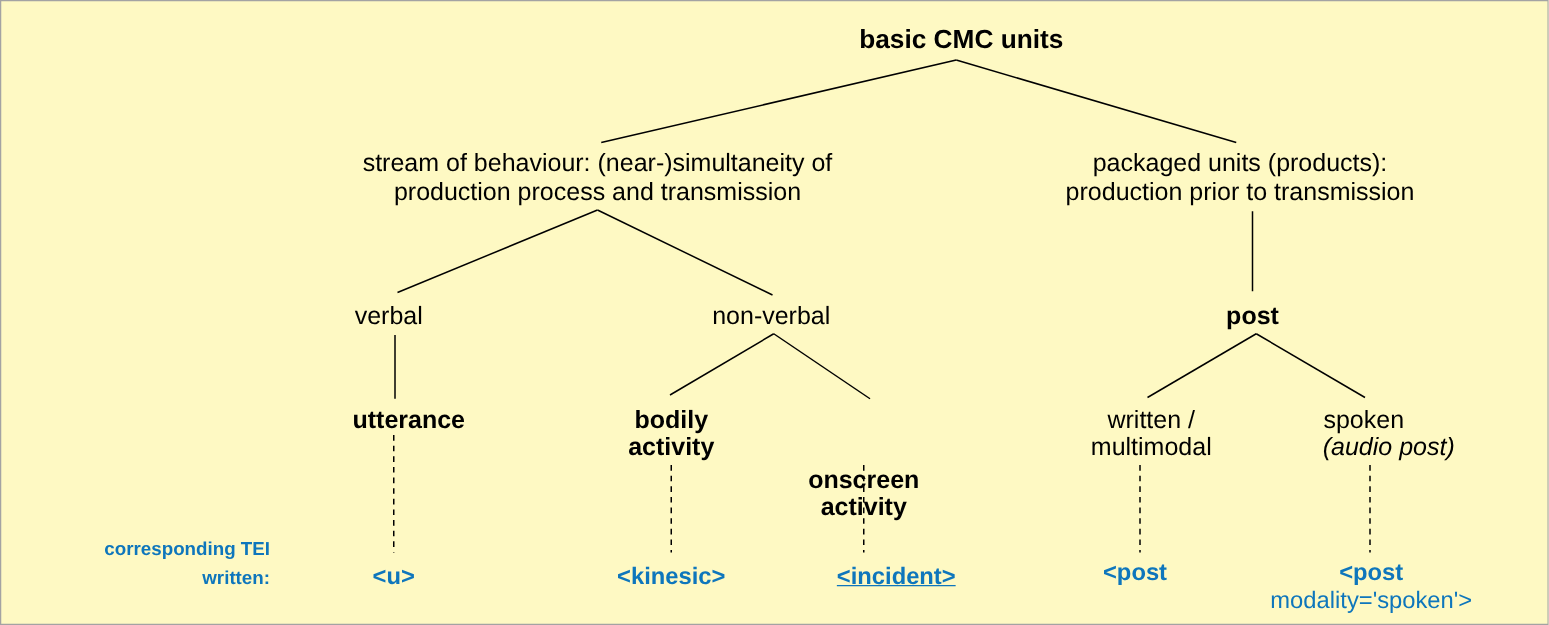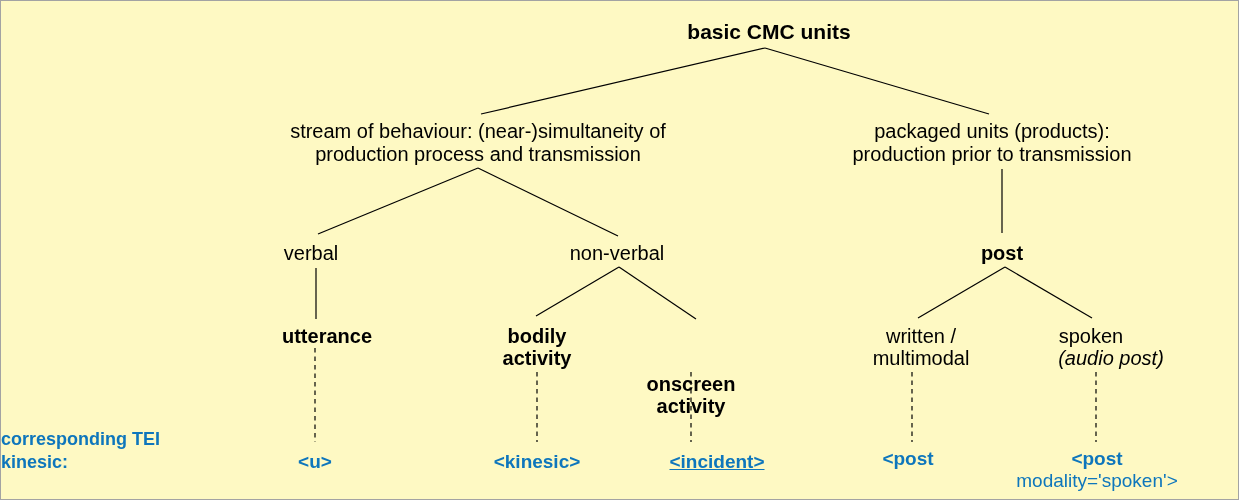--- a/index.html
+++ b/index.html
@@ -23,21 +23,22 @@
   }
   .bold{font-weight:bold;}
   .title{font-size:21px;font-weight:bold;}
   .tight{line-height:22px;text-align:center;}
   .tei{color:var(--tei-blue,#0e76bc);}
   .tei-el{font-size:19px;font-weight:bold;line-height:22px;}
   .tei-el .attr{font-weight:normal;}
   .caption{
     position:absolute;
     left:0;top:427px;width:215px;
-    font-size:18px;font-weight:bold;line-height:23px;
+    text-align:right;
+    font-size:15px;font-weight:bold;line-height:23px;
   }
   .em{font-style:italic;margin-left:40px;}
 </style>
 </head>
 <body>
 
 <div class="canvas">
 
   <svg class="edges" viewBox="0 0 1237 498" xmlns="http://www.w3.org/2000/svg">
     <g stroke="#000000" stroke-width="1.2" fill="none">
@@ -89,21 +90,21 @@
     <div>written /</div>
     <div>multimodal</div>
   </div>
   <div class="node tight" style="left:1090px;top:324px;">
     <div>spoken</div>
     <div class="em">(audio post)</div>
   </div>
 
   <div class="caption tei">
     <div>corresponding TEI</div>
-    <div>kinesic:</div>
+    <div>written:</div>
   </div>
 
   <div class="node tei tei-el" style="left:314px;top:450px;">&lt;u&gt;</div>
   <div class="node tei tei-el" style="left:536px;top:450px;">&lt;kinesic&gt;</div>
   <div class="node tei tei-el" style="left:716px;top:450px;text-decoration:underline;">&lt;incident&gt;</div>
   <div class="node tei tei-el" style="left:907px;top:447px;">
     <div>&lt;post</div>
   </div>
   <div class="node tei tei-el" style="left:1096px;top:447px;">
     <div>&lt;post</div>

